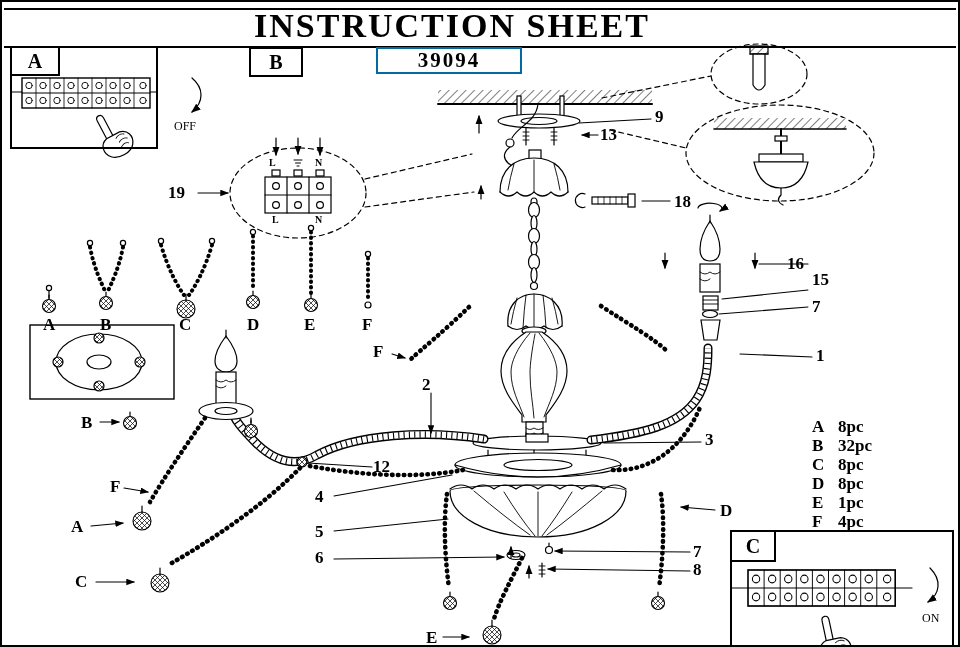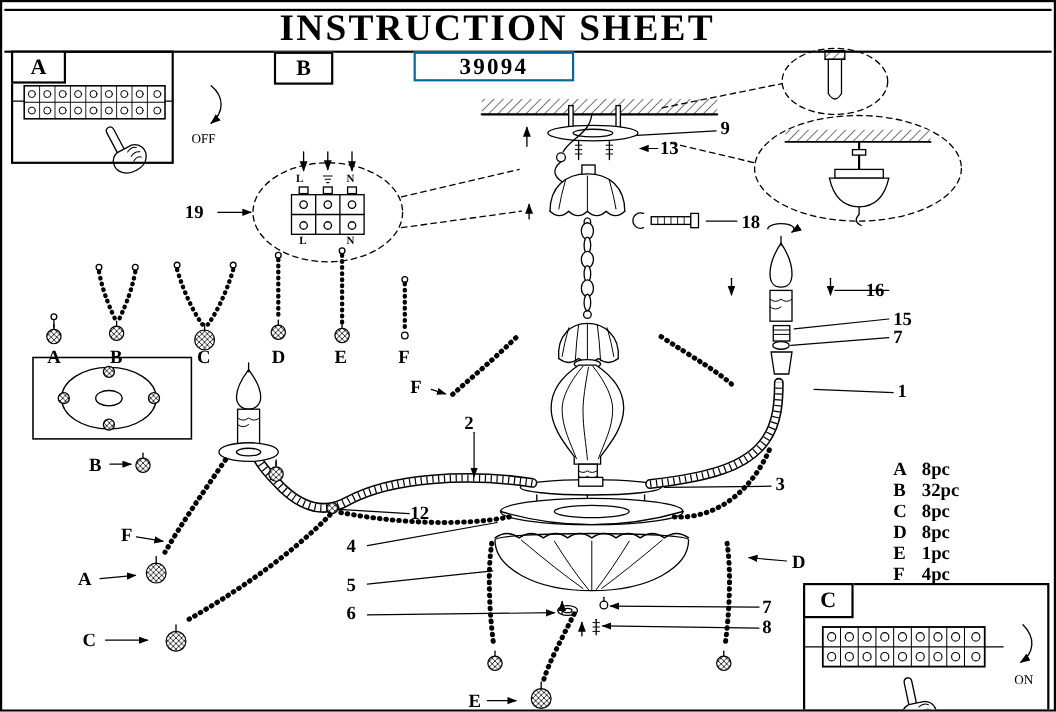--- a/index.html
+++ b/index.html
@@ -369,21 +369,21 @@
   <div class="plabel" style="left:728px;top:528px;width:46px;height:32px">C</div>
 
   <div class="cap" style="left:172px;top:118px">OFF</div>
   <div class="cap" style="left:920px;top:610px">ON</div>
 
   <div class="co" style="left:653px;top:106px">9</div>
   <div class="co" style="left:598px;top:124px">13</div>
   <div class="co" style="left:166px;top:182px">19</div>
   <div class="co" style="left:672px;top:191px">18</div>
   <div class="co" style="left:785px;top:253px">16</div>
-  <div class="co" style="left:810px;top:279px">15</div>
+  <div class="co" style="left:810px;top:269px">15</div>
   <div class="co" style="left:810px;top:296px">7</div>
   <div class="co" style="left:814px;top:345px">1</div>
   <div class="co" style="left:420px;top:374px">2</div>
   <div class="co" style="left:703px;top:429px">3</div>
   <div class="co" style="left:371px;top:456px">12</div>
   <div class="co" style="left:313px;top:486px">4</div>
   <div class="co" style="left:313px;top:521px">5</div>
   <div class="co" style="left:313px;top:547px">6</div>
   <div class="co" style="left:691px;top:541px">7</div>
   <div class="co" style="left:691px;top:559px">8</div>

